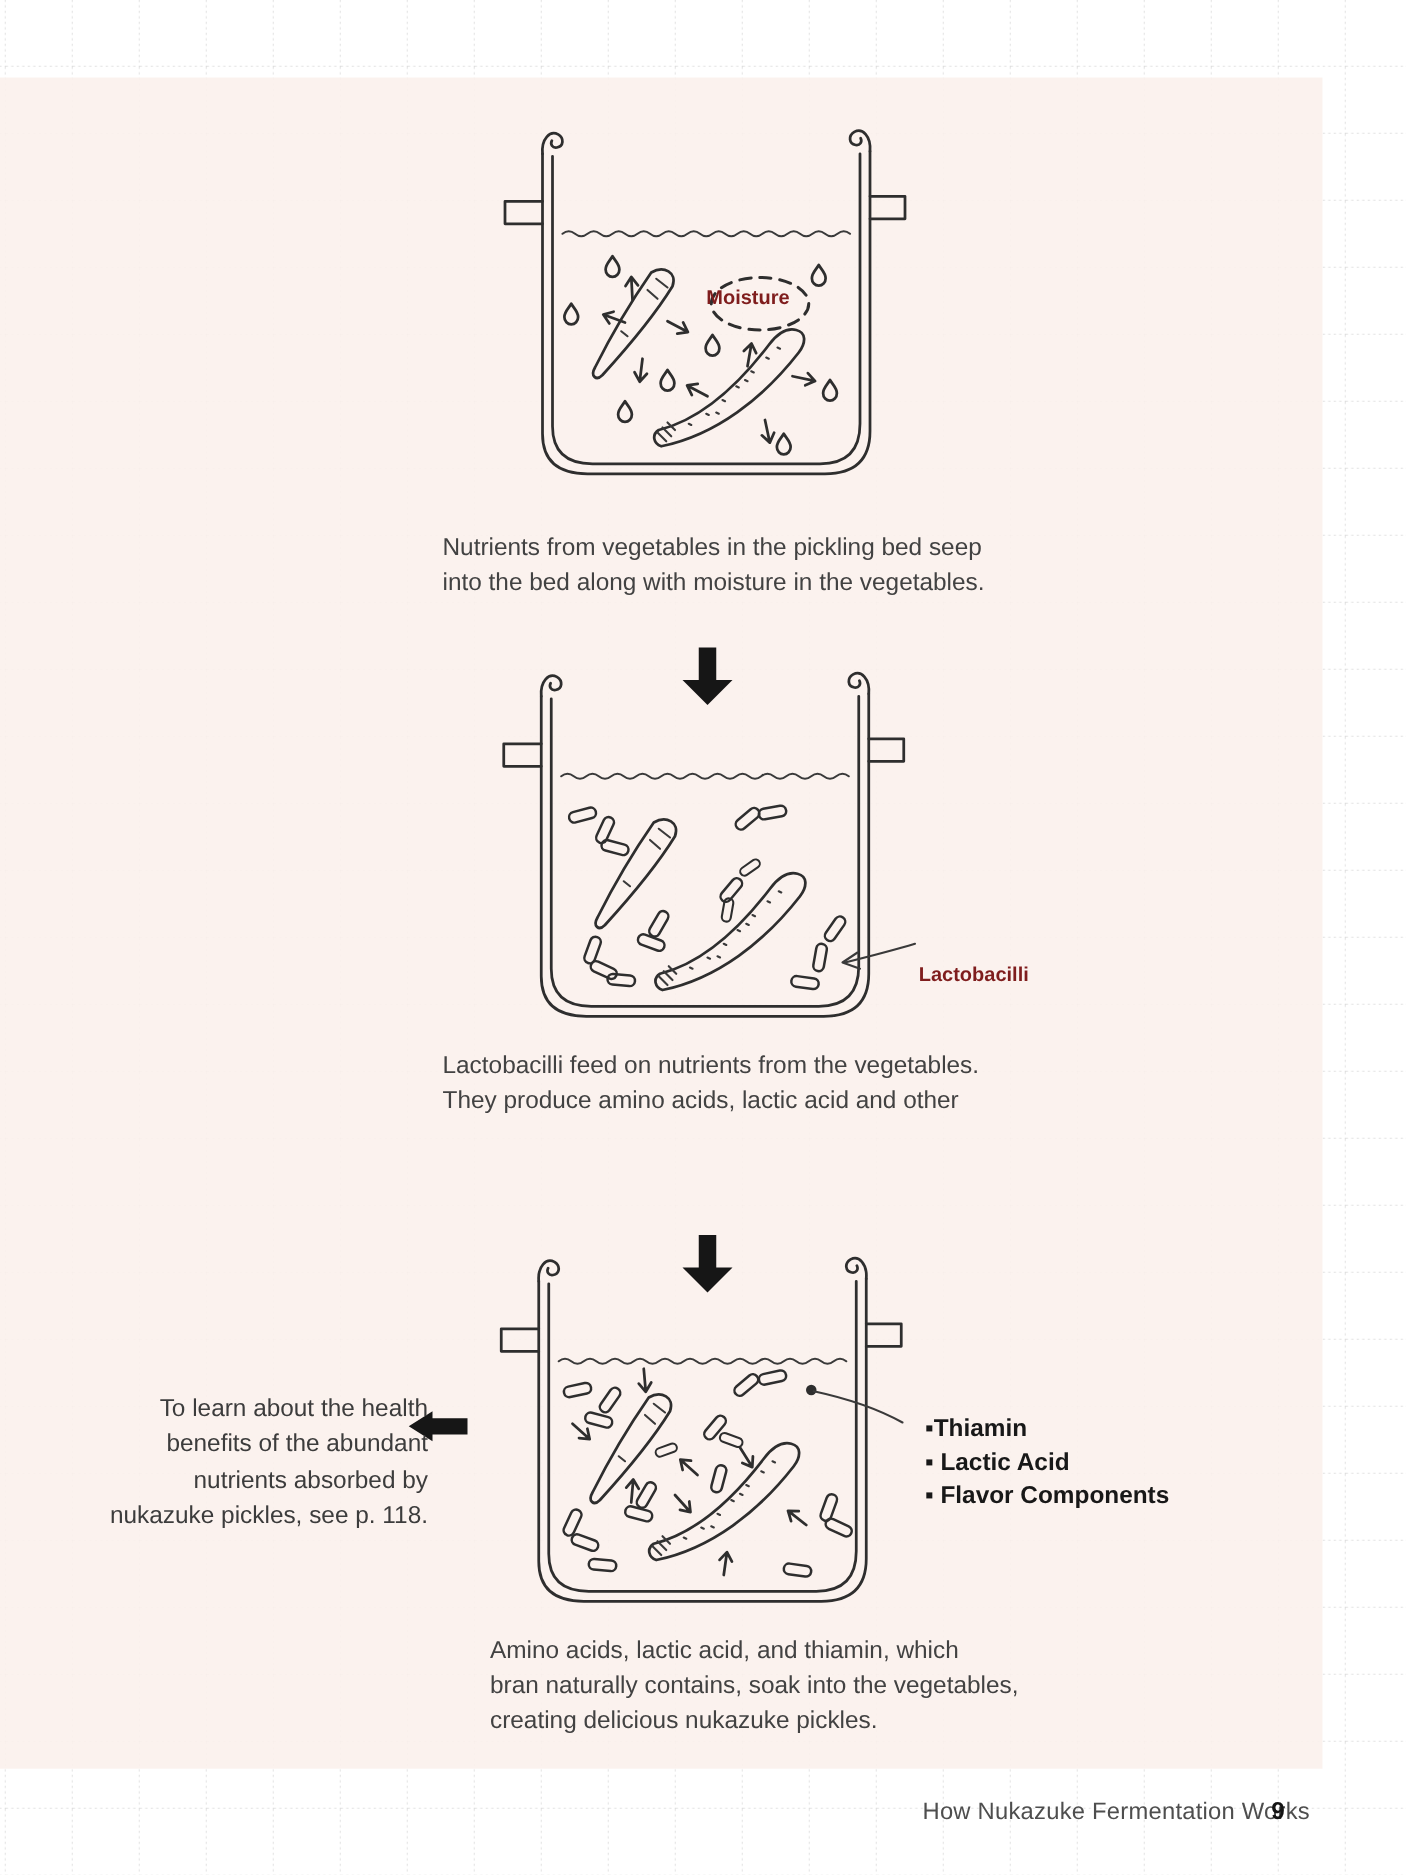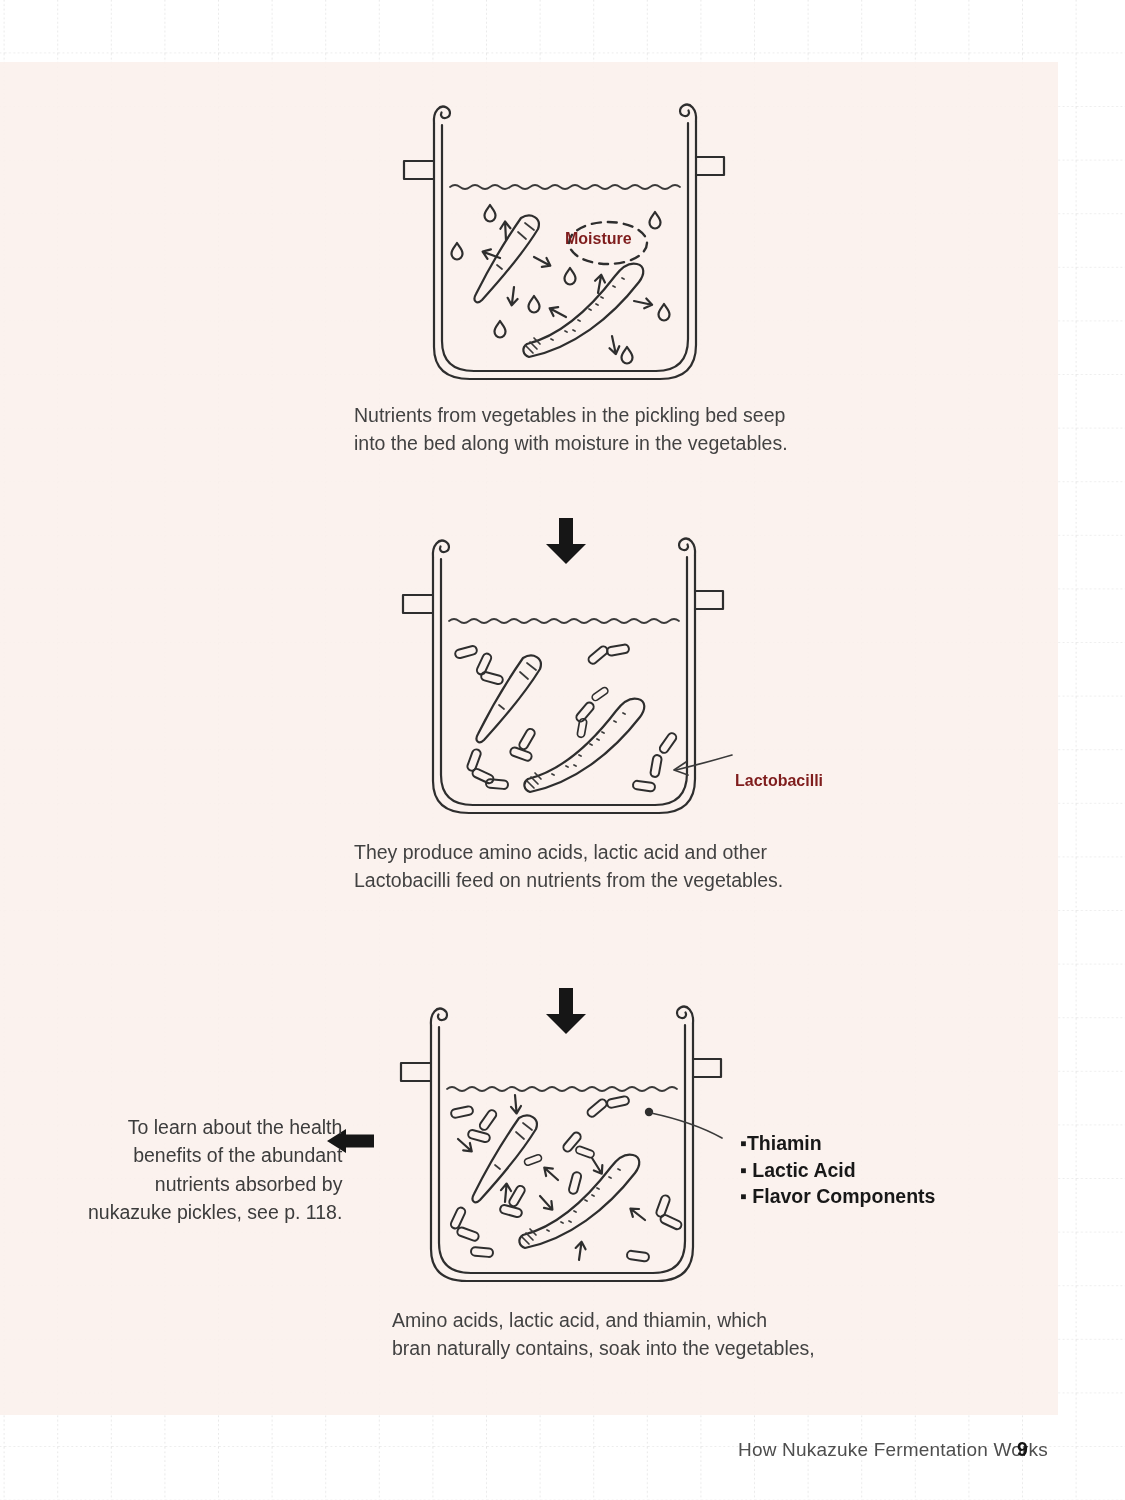--- a/index.html
+++ b/index.html
@@ -170,44 +170,45 @@
       <circle class="dot-fill" cx="649" cy="1112" r="4.2"></circle>
       <path class="ink-thin" d="M651,1113 Q693,1122 722,1138"></path>
     </g>
   </g>
 
   <path class="ink-fill" d="M374,1134.5 L346,1134.5 L346,1129 L327,1141 L346,1153 L346,1147.5 L374,1147.5 Z"></path>
 </svg>
 
 <div class="txt bold-label" style="left:565px;top:230px;">Moisture</div>
 
-<div class="txt caption" style="left:354px;top:401px;">
+<div class="txt caption" style="left:354px;top:424px;">
   <div>Nutrients from vegetables in the pickling bed seep</div>
   <div>into the bed along with moisture in the vegetables.</div>
 </div>
 
 <div class="txt bold-label" style="left:735px;top:736px;margin-top:36px;">Lactobacilli</div>
 
 <div class="txt caption" style="left:354px;top:838px;">
+  <div>Lactobacilli feed on nutrients from the vegetables.</div>
   <div>They produce amino acids, lactic acid and other</div>
-  <div>Lactobacilli feed on nutrients from the vegetables.</div>
 </div>
 
 <div class="txt bullets" style="left:740px;top:1108px;margin-top:22px;">
   <div>▪Thiamin</div>
   <div>▪ Lactic Acid</div>
   <div>▪ Flavor Components</div>
 </div>
 
 <div class="txt side-note" style="left:88px;top:1113px;">
   <div>To learn about the health</div>
   <div>benefits of the abundant</div>
   <div>nutrients absorbed by</div>
   <div>nukazuke pickles, see p. 118.</div>
 </div>
 
 <div class="txt caption" style="left:392px;top:1306px;">
   <div>Amino acids, lactic acid, and thiamin, which</div>
   <div>bran naturally contains, soak into the vegetables,</div>
+  <div>creating delicious nukazuke pickles.</div>
 </div>
 
 <div class="txt footer-title" style="left:738px;top:1439px;">How Nukazuke Fermentation Works</div>
 <div class="txt page-num" style="left:1017px;top:1438px;">9</div>
 
 </body></html>

